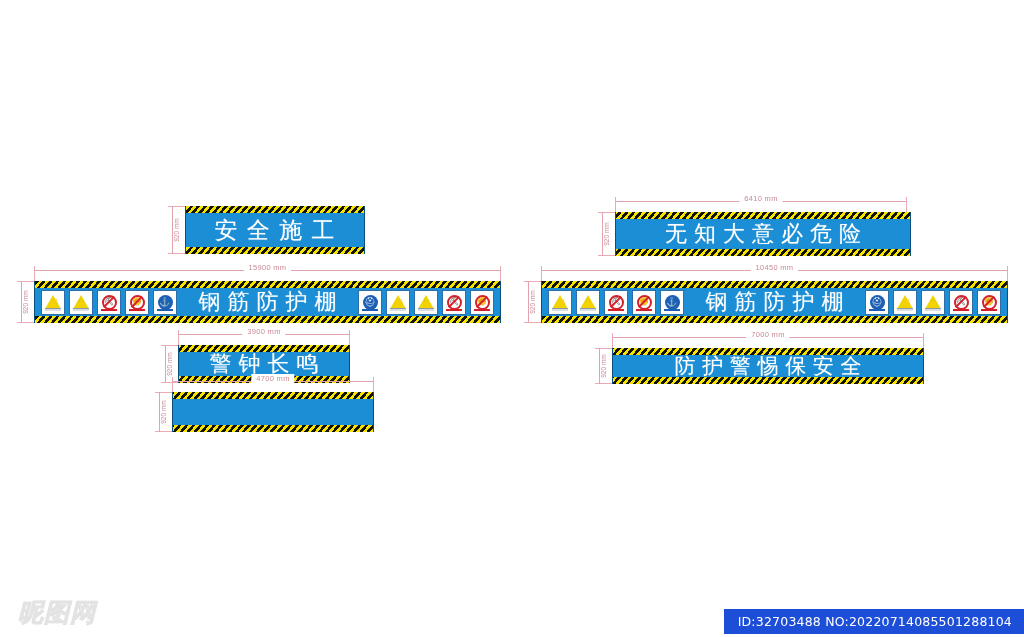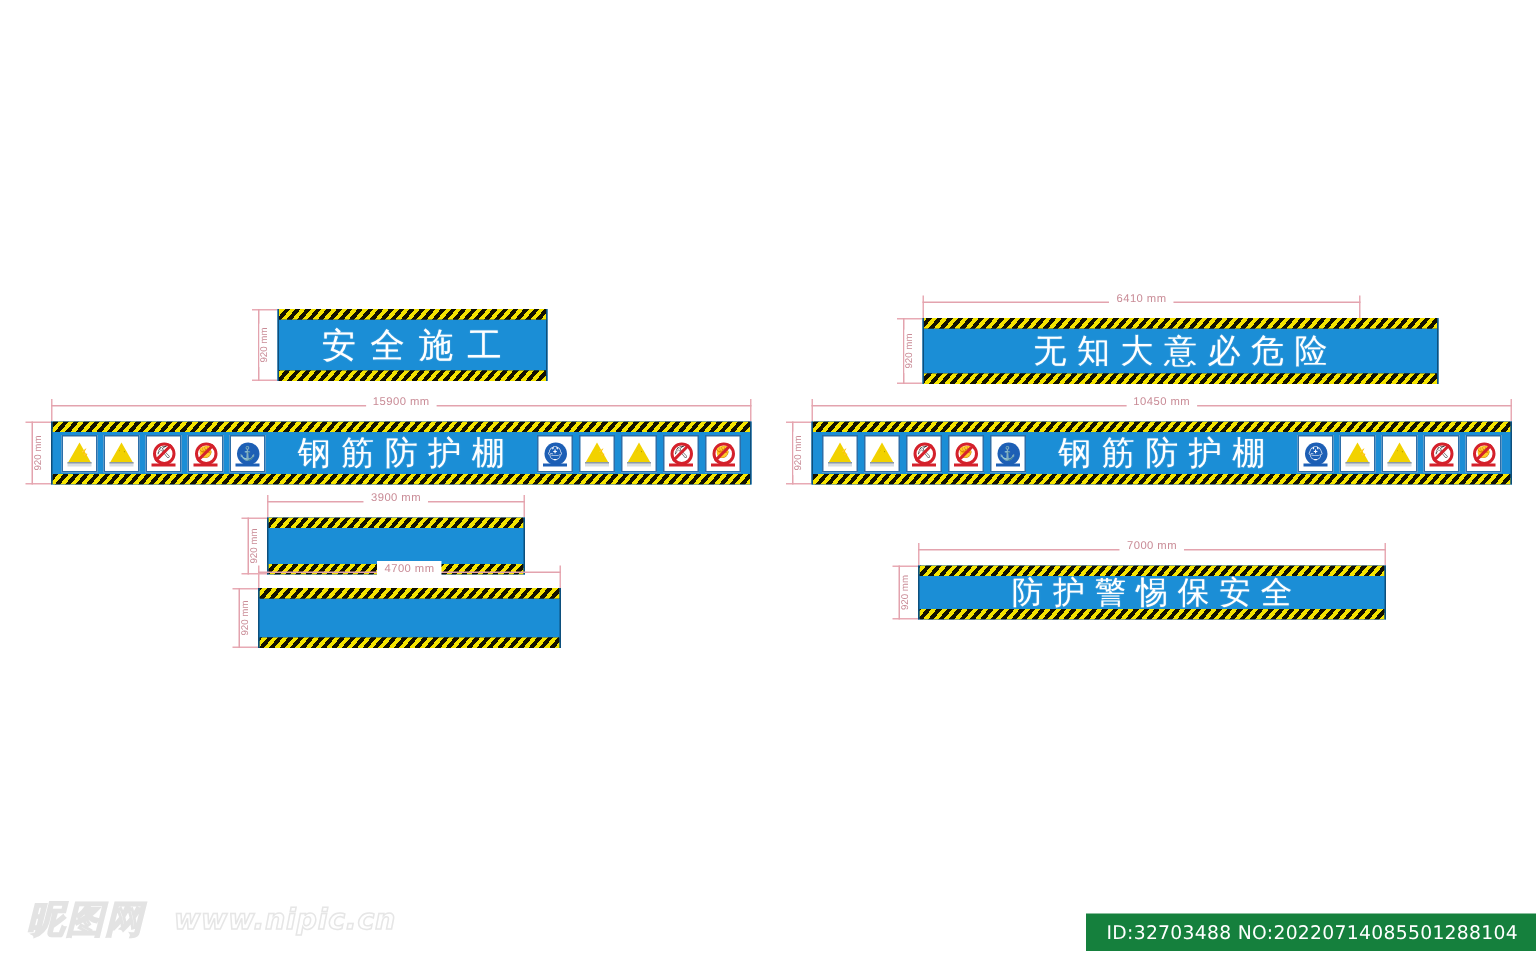--- a/index.html
+++ b/index.html
@@ -284,21 +284,21 @@
     -webkit-text-stroke: 1px #e6e6e6;
     font-family: "DejaVu Sans", "Liberation Sans", sans-serif;
     font-style: italic;
     font-weight: bold;
     letter-spacing: 0.5px;
   }
   .wm-right {
     position: absolute;
     right: 0;
     bottom: 3px;
-    background: #15803d;
+    background: #1d4ed8;
     color: #ffffff;
     font-size: 12.5px;
     padding: 5px 12px 5px 14px;
     letter-spacing: 0.2px;
     font-family: "DejaVu Sans", "Liberation Sans", sans-serif;
   }
 </style>
 </head>
 <body>
 
@@ -326,21 +326,21 @@
       <div class="ext-right"></div>
       <div class="line"></div>
       <div class="label">6410 mm</div>
     </div>
     <div class="dim-left">
       <div class="ext-top"></div>
       <div class="ext-bot"></div>
       <div class="line"></div>
       <div class="label">920 mm</div>
     </div>
-    <div class="board" style="width:344px; height:44px;">
+    <div class="board" style="width:296px; height:44px;">
       <div class="stripe top"></div>
       <div class="stripe bottom"></div>
       <div class="board-inner">
         <div class="slogan" style="font-size:22px; letter-spacing:0px;">无 知 大 意 必 危 险</div>
       </div>
     </div>
   </div>
 
   <div class="sign-group" style="left:34px; top:281px; width:467px; height:42px;">
     <div class="dim-top">
@@ -563,24 +563,27 @@
     </div>
     <div class="dim-left">
       <div class="ext-top"></div>
       <div class="ext-bot"></div>
       <div class="line"></div>
       <div class="label">920 mm</div>
     </div>
     <div class="board" style="width:172px; height:38px;">
       <div class="stripe top"></div>
       <div class="stripe bottom"></div>
-    </div>
-  </div>
-
-  <div class="sign-group" style="left:612px; top:348px; width:312px; height:36px;margin-top:29px;">
+      <div class="board-inner">
+        <div class="slogan" style="font-size:22px; letter-spacing:0px;">警 钟 长 鸣</div>
+      </div>
+    </div>
+  </div>
+
+  <div class="sign-group" style="left:612px; top:348px; width:312px; height:36px;">
     <div class="dim-top">
       <div class="ext-left"></div>
       <div class="ext-right"></div>
       <div class="line"></div>
       <div class="label">7000 mm</div>
     </div>
     <div class="dim-left">
       <div class="ext-top"></div>
       <div class="ext-bot"></div>
       <div class="line"></div>
@@ -609,18 +612,17 @@
       <div class="label">920 mm</div>
     </div>
     <div class="board" style="width:202px; height:40px;">
       <div class="stripe top"></div>
       <div class="stripe bottom"></div>
     </div>
   </div>
 
   <div class="wm-left">
     <div class="wm-logo">昵图网</div>
-    <div class="wm-url">www.nipic.cn</div>
   </div>
 
   <div class="wm-right">ID:32703488 NO:20220714085501288104</div>
 
 </div>
 
 </body></html>

